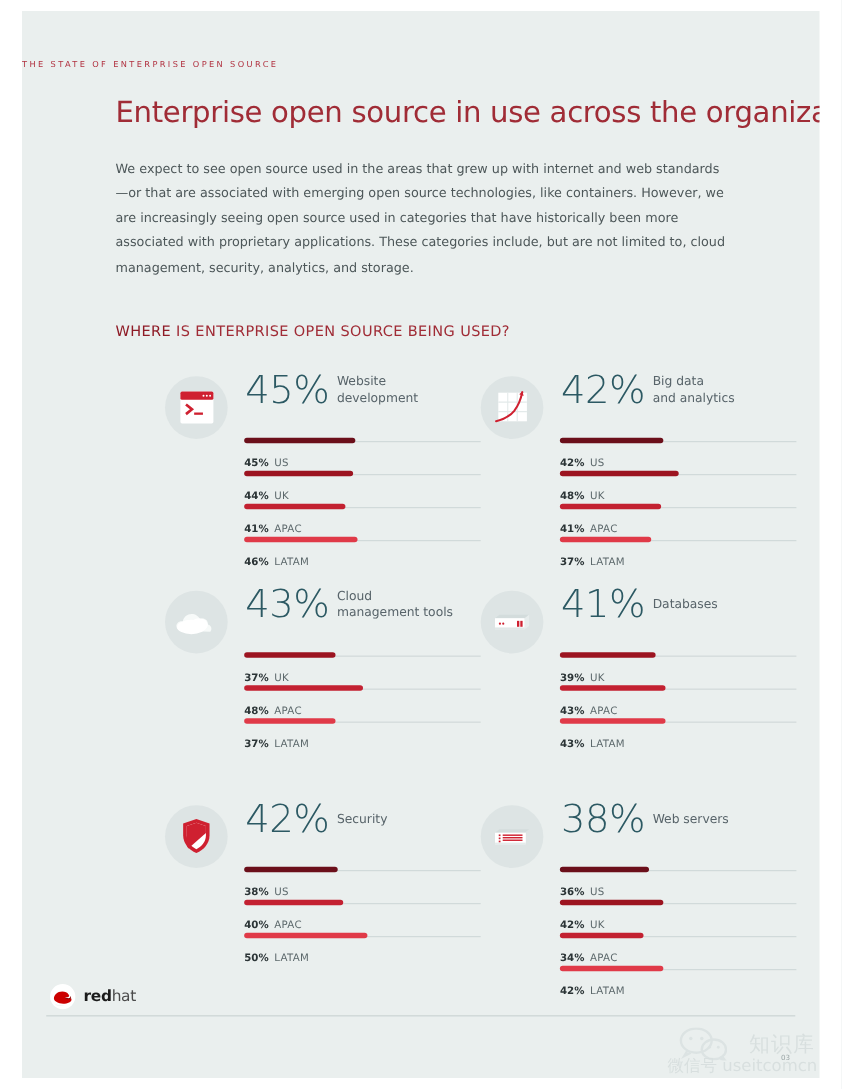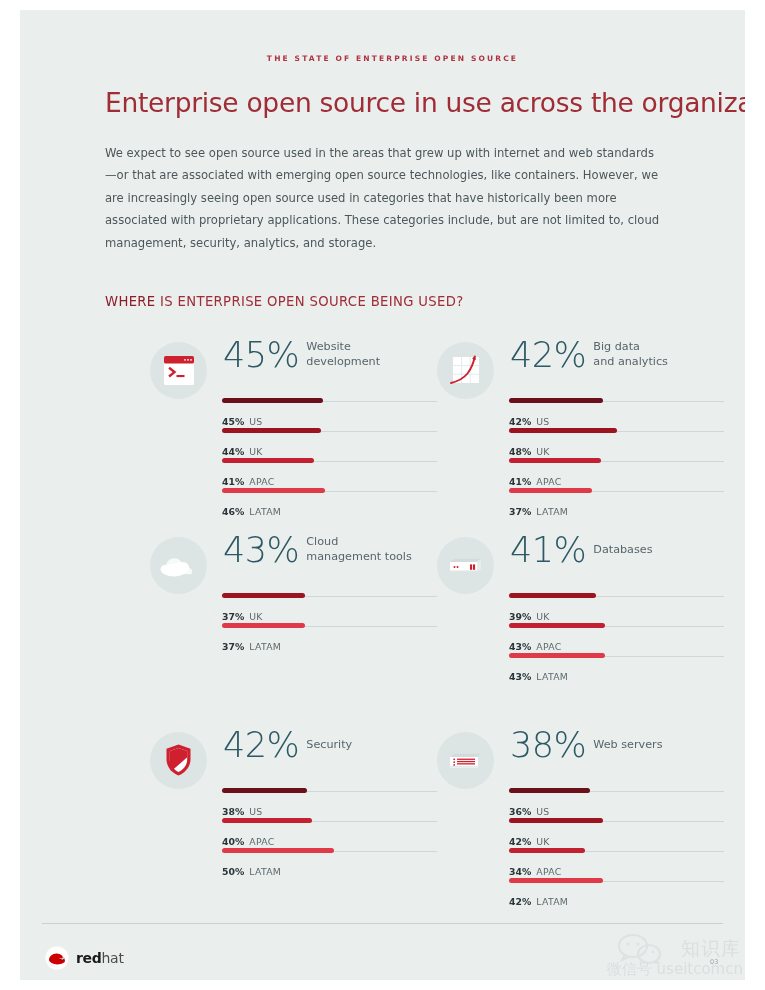--- a/index.html
+++ b/index.html
@@ -12,24 +12,22 @@
   .page{
     position:absolute;left:20px;top:10px;
     width:725px;height:970px;
     background:#eaefee;
     overflow:hidden;
   }
 
   
   .eyebrow{
     position:absolute;top:44px;left:0;width:100%;
-    text-align:center;
-    font-size:7.5px;font-weight:700;letter-spacing:2.15px;
+    font-size:7.5px;font-weight:400;letter-spacing:2.15px;
     color:#b13240;
-    padding-left:10px;
   }
   .headline{
     position:absolute;top:77px;left:85px;
     font-family:"DejaVu Sans","Liberation Sans",sans-serif;
     font-size:26.5px;font-weight:400;letter-spacing:-0.3px;
     color:#a02c36;
     white-space:nowrap;
   }
   .intro{
     position:absolute;top:132px;left:85px;width:555px;
@@ -97,21 +95,21 @@
   .fill{
     position:absolute;left:0;top:14px;
     height:5px;border-radius:2.5px;
   }
 
   
   .foot-rule{
     position:absolute;left:22px;top:913px;width:681px;height:1px;
     background:#c8d2d1;
   }
-  .logo{position:absolute;left:24px;top:936px;width:95px;height:26px;}
+  .logo{position:absolute;left:24px;top:884px;width:95px;height:26px;}
   .logo .wm{
     position:absolute;left:32px;top:4px;
     font-size:14px;letter-spacing:-0.3px;color:#1b1b1b;
   }
   .logo .wm b{font-weight:700;}
   .logo .wm span.hat{font-weight:400;color:#4b4b4b;}
   .foot-q{
     position:absolute;left:155px;top:949px;
     font-size:7.2px;color:#6e787b;letter-spacing:0.15px;
   }
@@ -256,20 +254,27 @@
     <div class="stat-head">
       <span class="pct-big">43%</span><span class="stat-label"><span>Cloud</span><br><span>management tools</span></span>
     </div>
     <div class="bars">
       <div class="bar-row">
         <div class="bar-txt">
           <span class="v">37%</span><span class="r">UK</span>
         </div>
         <div class="track"></div>
         <div class="fill" style="width:83px;background:#9c1420;"></div>
+      </div>
+      <div class="bar-row">
+        <div class="bar-txt">
+          <span class="v">48%</span><span class="r">APAC</span>
+        </div>
+        <div class="track"></div>
+        <div class="fill" style="width:108px;background:#c32131;"></div>
       </div>
       <div class="bar-row">
         <div class="bar-txt">
           <span class="v">37%</span><span class="r">LATAM</span>
         </div>
         <div class="track"></div>
         <div class="fill" style="width:83px;background:#e03a48;"></div>
       </div>
         </div>
       </div>

